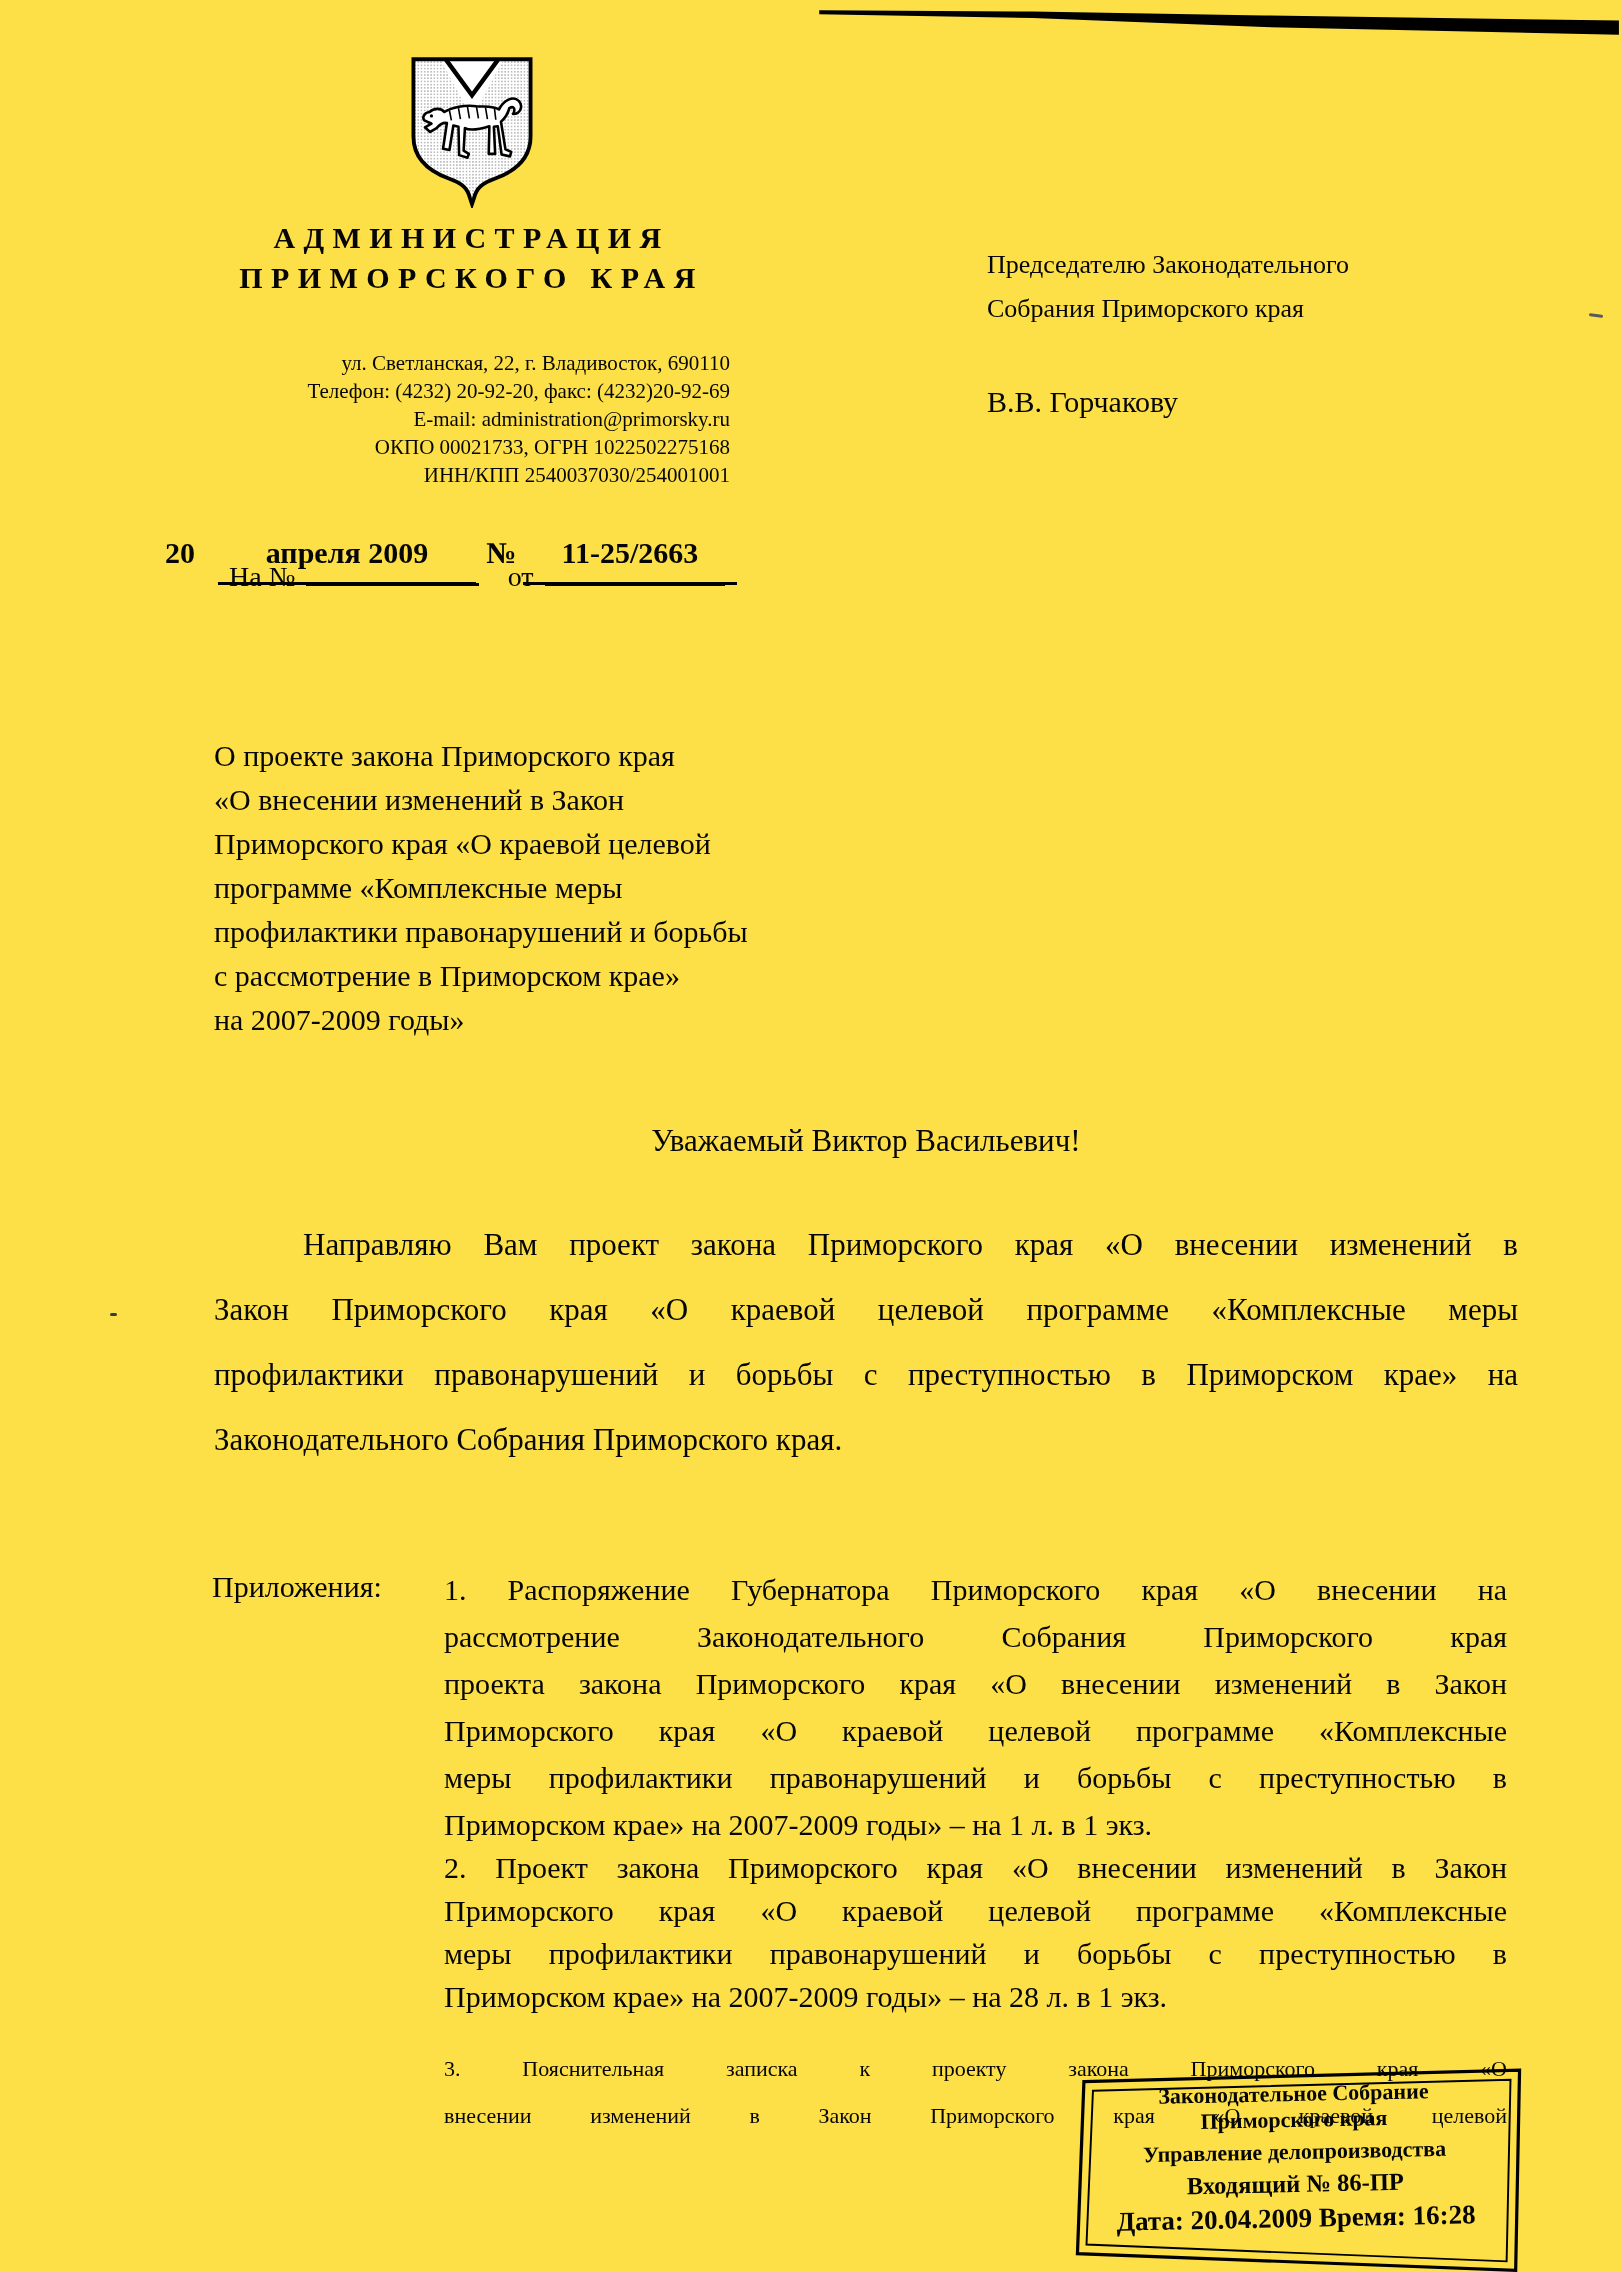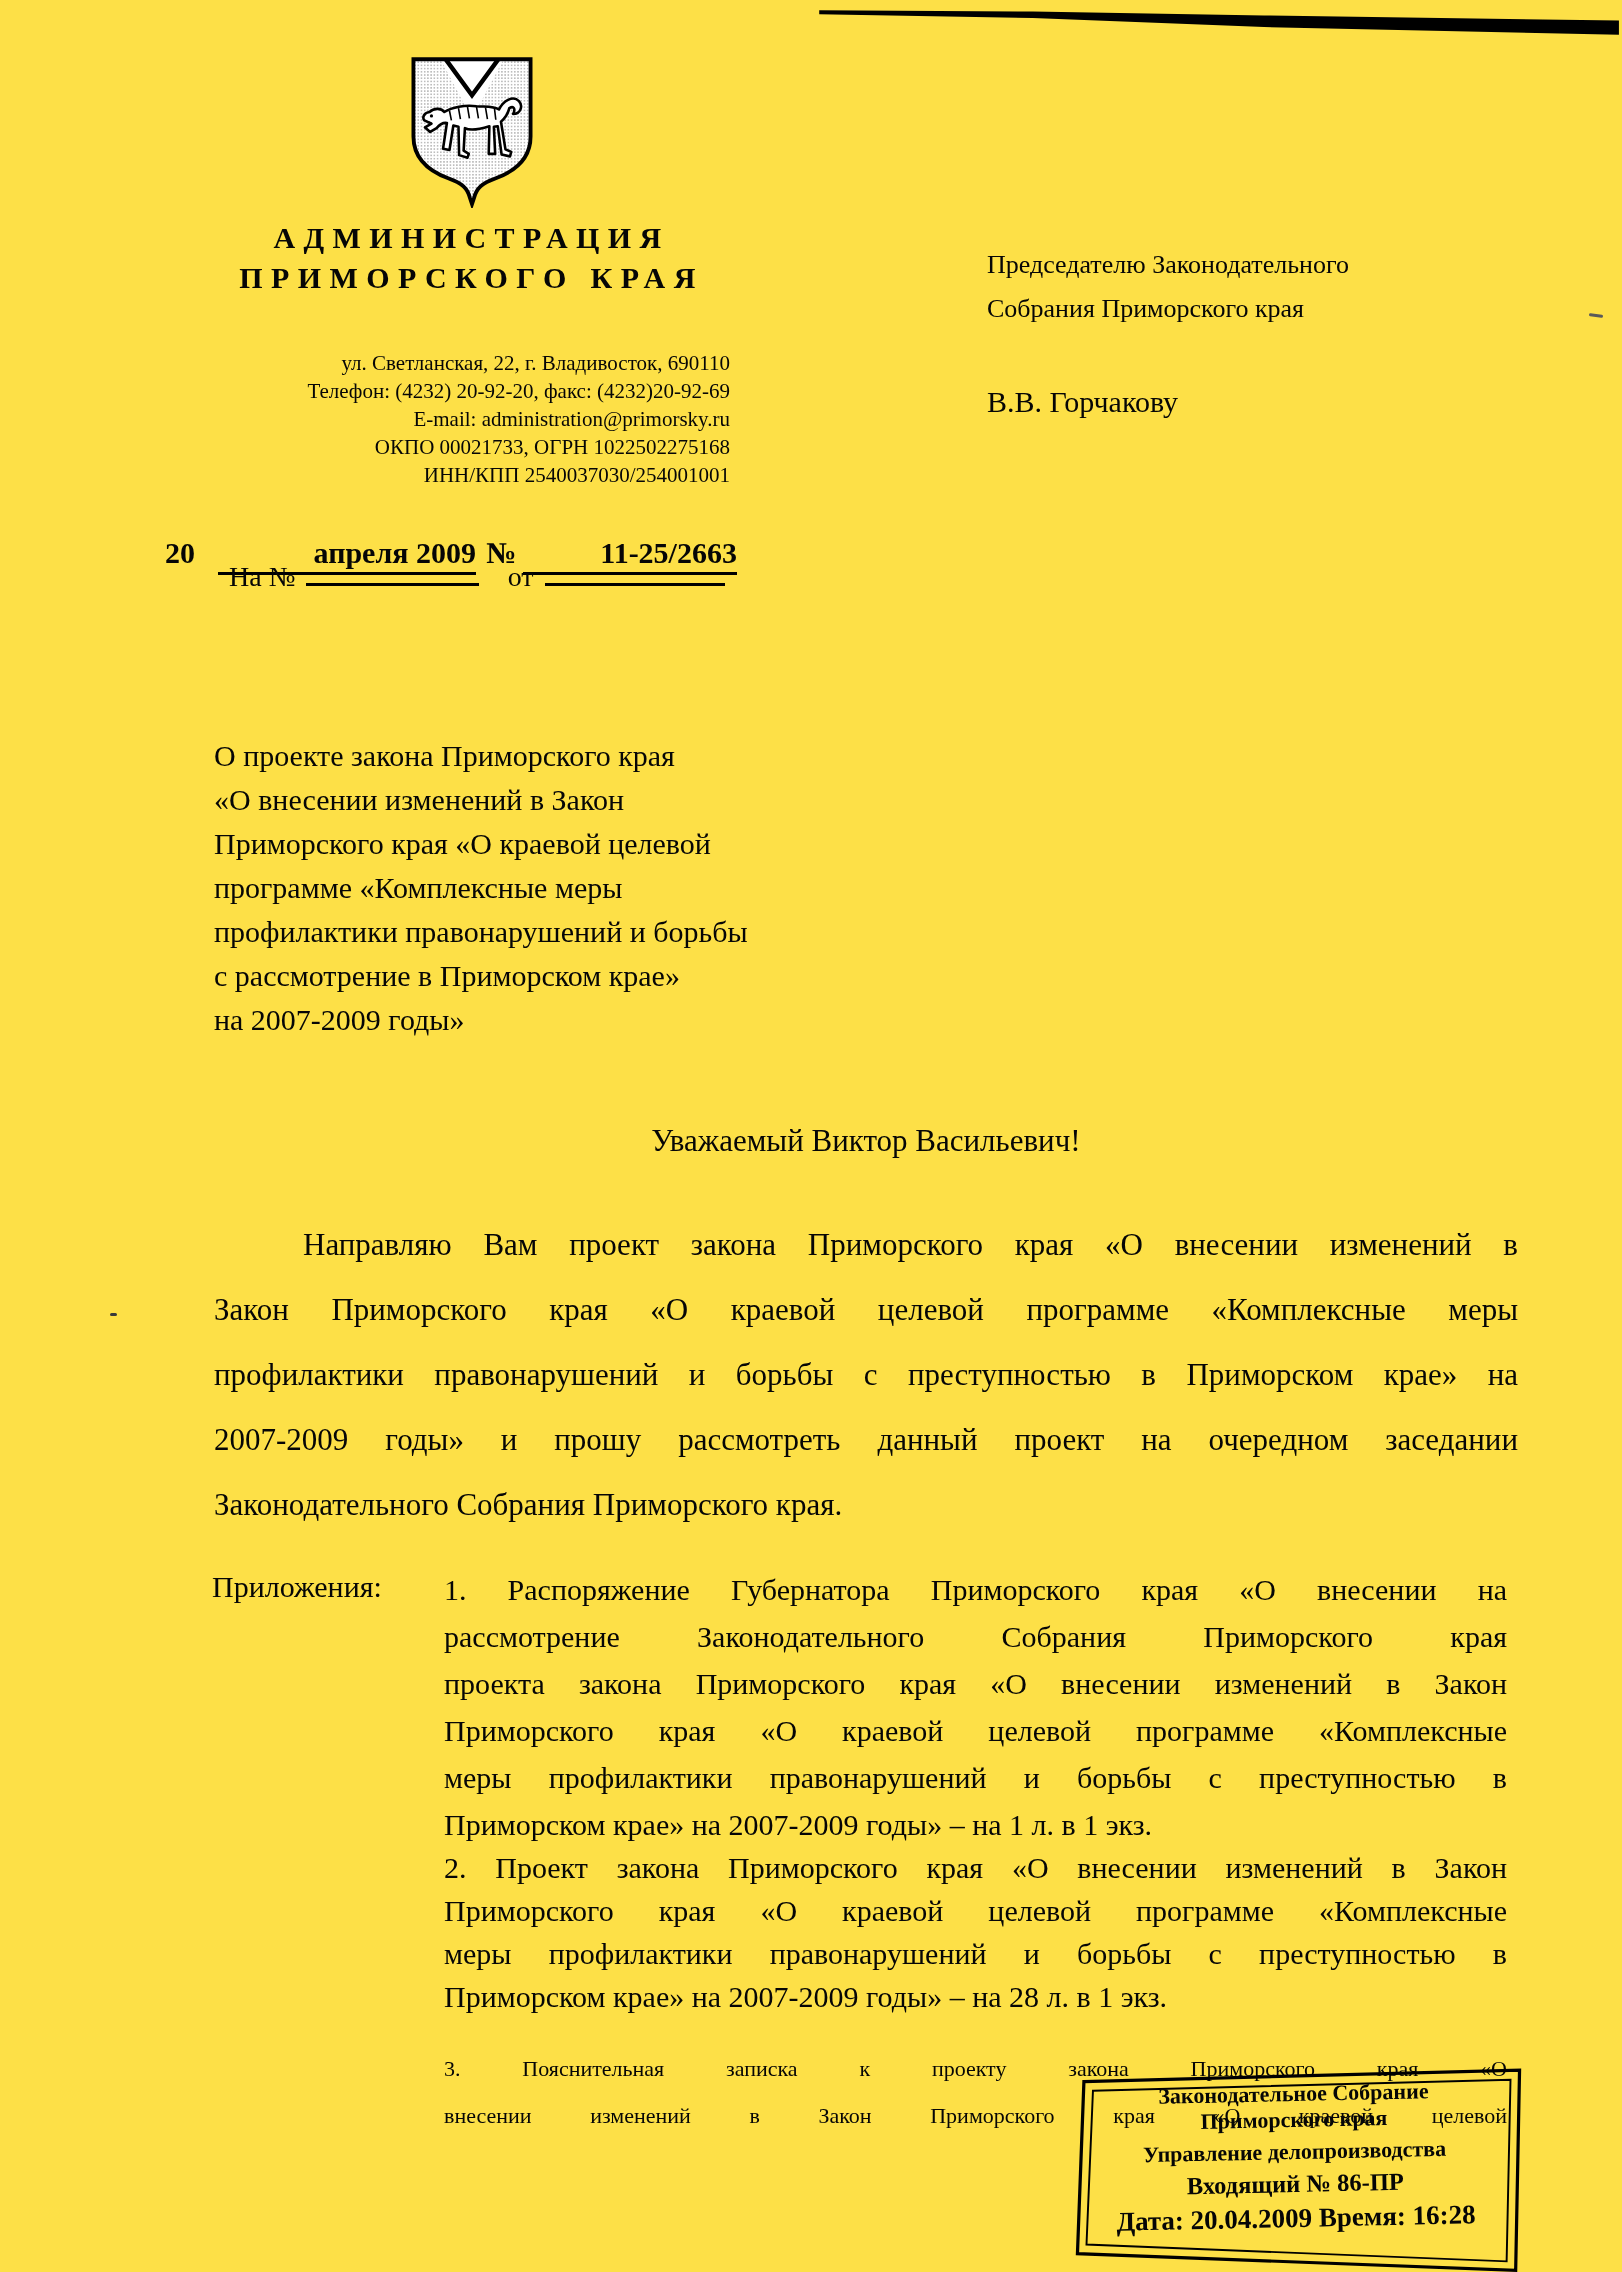--- a/index.html
+++ b/index.html
@@ -13,21 +13,21 @@
   .artifact-svg{position:absolute;left:0;top:0;}
 
   
   .org-name{left:213px;top:218px;width:517px;text-align:center;
     font-weight:700;font-size:30px;line-height:40px;letter-spacing:8.4px;}
   .addr{left:213px;top:349px;width:517px;text-align:right;
     font-size:21px;line-height:28px;}
 
   
   .ref-row{left:165px;top:510px;display:flex;align-items:baseline;font-size:30px;font-weight:700;margin-top:26px;}
-  .u-seg{display:inline-block;border-bottom:3.2px solid #000;text-align:right;padding-bottom:2px;}
+  .u-seg{display:inline-block;border-bottom:3.2px solid #000;text-align:center;padding-bottom:12px;}
   .u1{width:258px;margin-left:23px;}
   .u2{width:214px;margin-left:6.5px;}
   .no-label{margin-left:10.3px;font-weight:700;}
   .reply-row{left:229px;top:561px;display:flex;align-items:baseline;font-size:28px;font-weight:400;}
   .u3{width:173px;margin-left:10.3px;}
   .u4{width:180px;margin-left:11.6px;}
   .reply-from{margin-left:29px;}
 
   
   .recipient{left:987px;top:243px;width:581px;font-size:26px;line-height:44px;}
@@ -144,21 +144,20 @@
     <div class="subj-line">с рассмотрение в Приморском крае»</div>
     <div class="subj-line">на 2007-2009 годы»</div>
   </div>
 
   <div class="abs salutation">Уважаемый Виктор Васильевич!</div>
 
   <div class="abs letter-body">
     <div class="body-line jline indent">Направляю Вам проект закона Приморского края «О внесении изменений в</div>
     <div class="body-line jline">Закон Приморского края «О краевой целевой программе «Комплексные меры</div>
     <div class="body-line jline">профилактики правонарушений и борьбы с преступностью в Приморском крае» на</div>
-    <div class="body-line jline">2007-2009 годы» и прошу рассмотреть данный проект на очередном заседании</div>
     <div class="body-line">Законодательного Собрания Приморского края.</div>
   </div>
 
   <div class="abs att-label">Приложения:</div>
 
   <div class="abs att-items att1">
     <div class="att-line jline">1. Распоряжение Губернатора Приморского края «О внесении на</div>
     <div class="att-line jline">рассмотрение Законодательного Собрания Приморского края</div>
     <div class="att-line jline">проекта закона Приморского края «О внесении изменений в Закон</div>
     <div class="att-line jline">Приморского края «О краевой целевой программе «Комплексные</div>

